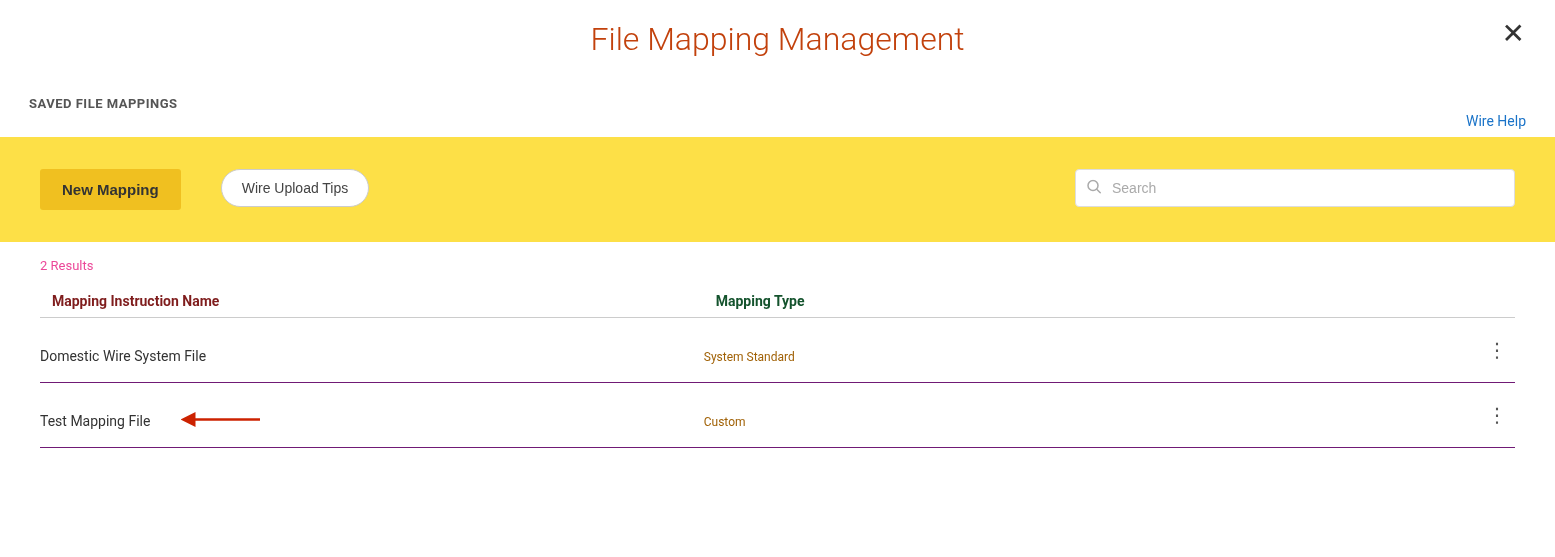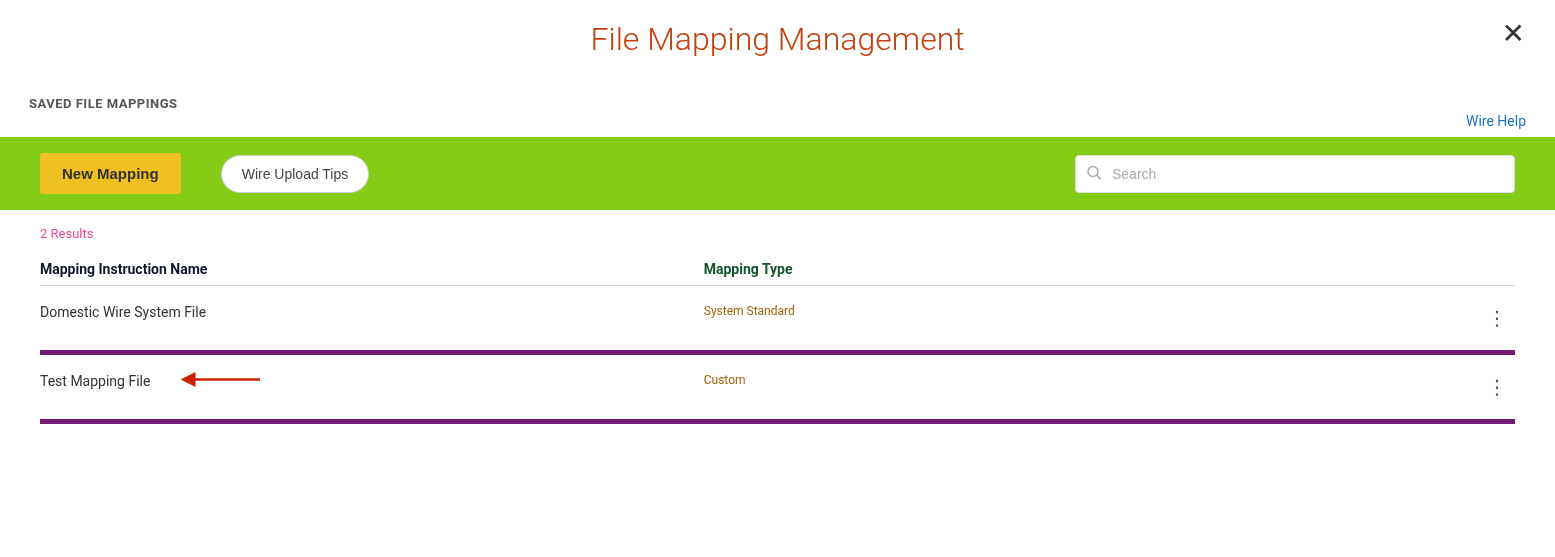--- a/index.html
+++ b/index.html
@@ -56,24 +56,24 @@
 
     .wire-help-link {
       color: #1a73c8;
       font-size: 14px;
       text-decoration: none;
       cursor: pointer;
       margin-top: 35px;
     }
 
     .toolbar {
-      background: #84cc16;
-      padding: 16px 40px;
-      display: flex;
-      align-items: center;
+      background: #fde047;
+      padding: 32px 40px;
+      display: flex;
+      align-items: flex-start;
       gap: 40px;
     }
 
     .new-mapping-btn {
       background: #f0c020;
       border: none;
       padding: 12px 22px;
       font-size: 15px;
       font-weight: 700;
       color: #333;
@@ -137,21 +137,22 @@
     .table-header {
       display: flex;
       align-items: center;
       padding: 8px 0;
     }
 
     .col-name {
       flex: 0 0 45%;
       font-size: 14px;
       font-weight: 700;
-      color: #0f172a;
+      color: #7f1d1d;
+      margin-left: 12px;
     }
 
     .col-type {
       flex: 0 0 45%;
       font-size: 14px;
       font-weight: 700;
       color: #14532d;
     }
 
     .col-actions {
@@ -159,23 +160,23 @@
     }
 
     .table-divider {
       border: none;
       border-top: 1px solid #ccc;
       margin: 0;
     }
 
     .table-row {
       display: flex;
-      align-items: flex-start;
+      align-items: flex-end;
       padding: 18px 0;
-      border-bottom: 5px solid #701a75;
+      border-bottom: 1px solid #701a75;
       position: relative;
     }
 
     .row-name {
       flex: 0 0 45%;
       font-size: 14px;
       color: #333;
     }
 
     .row-type {

